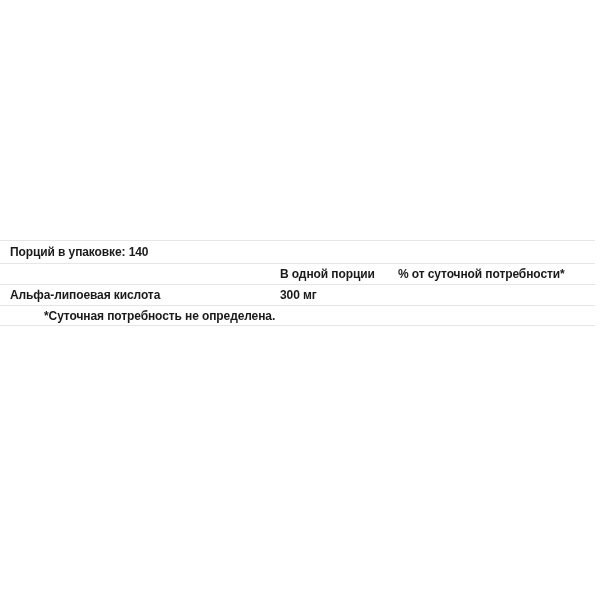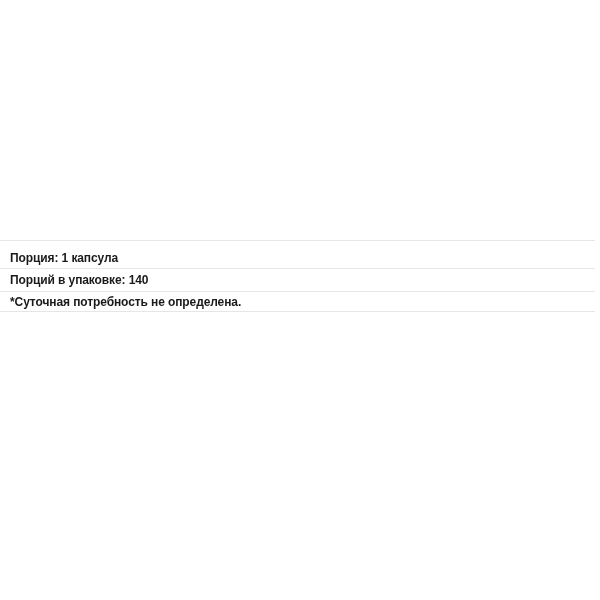--- a/index.html
+++ b/index.html
@@ -24,42 +24,49 @@
   .row {
     box-sizing: border-box;
     border-bottom: 1px solid #e6e6e6;
     display: flex;
     align-items: center;
   }
   .row-serving-1 { height: 28px; padding-top: 6px; }
   .row-serving-2 { height: 23px; }
   .row-header    { height: 21px; }
   .row-nutrient  { height: 21px; }
-  .row-footnote  { height: 20px; }
+  .row-footnote  { height: 20px; padding-left: 34px; }
   .grid {
     display: grid;
     grid-template-columns: 280px 118px auto;
     align-items: center;
   }
   .cell { white-space: nowrap; overflow: hidden; }
   .col-name { padding-left: 10px; }
   .full { padding-left: 10px; }
 </style>
 </head>
 <body>
 
 <div class="facts-table">
 
-  <div class="row row-serving-1">
-    <span class="full">Порция: 1 капсула</span>
-  </div>
 
   <div class="row row-serving-2">
     <span class="full">Порций в упаковке: 140</span>
   </div>
 
+  <div class="row row-header grid">
+    <span class="cell col-name"></span>
+    <span class="cell">В одной порции</span>
+    <span class="cell">% от суточной потребности*</span>
+  </div>
 
+  <div class="row row-nutrient grid">
+    <span class="cell col-name">Альфа-липоевая кислота</span>
+    <span class="cell">300 мг</span>
+    <span class="cell"></span>
+  </div>
 
   <div class="row row-footnote">
     <span class="full">*Суточная потребность не определена.</span>
   </div>
 
 </div>
 
 </body></html>

